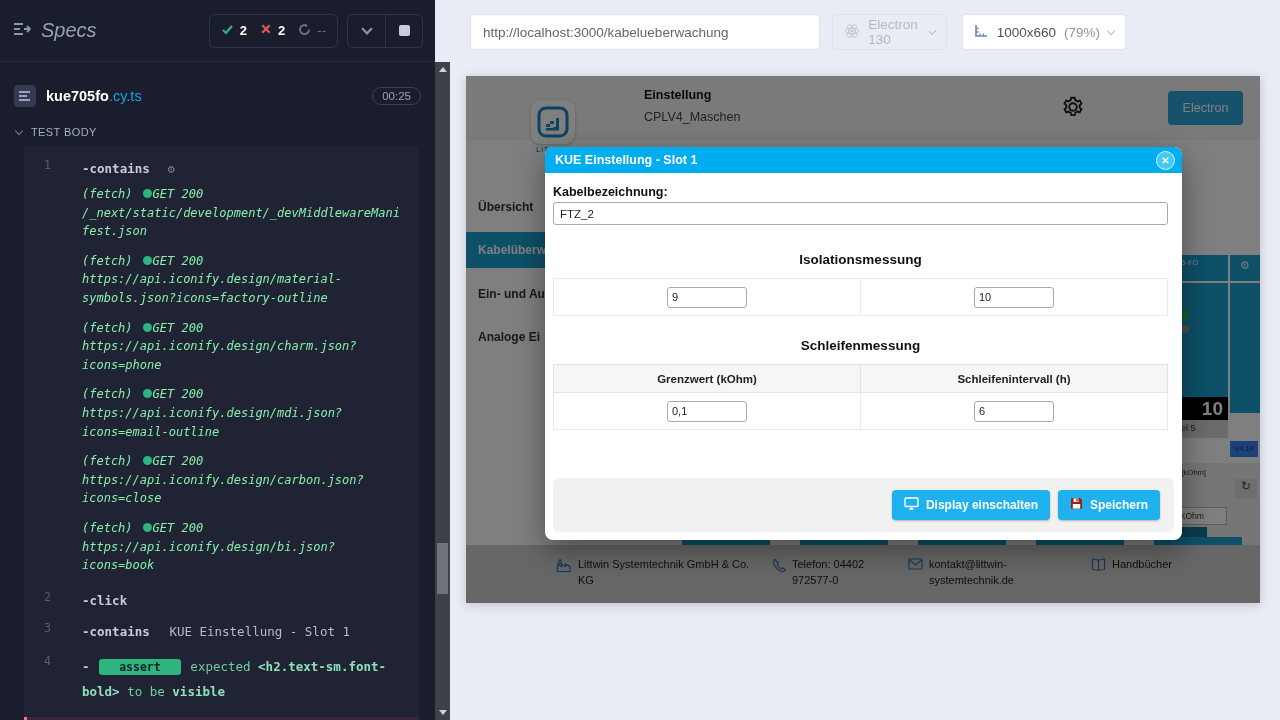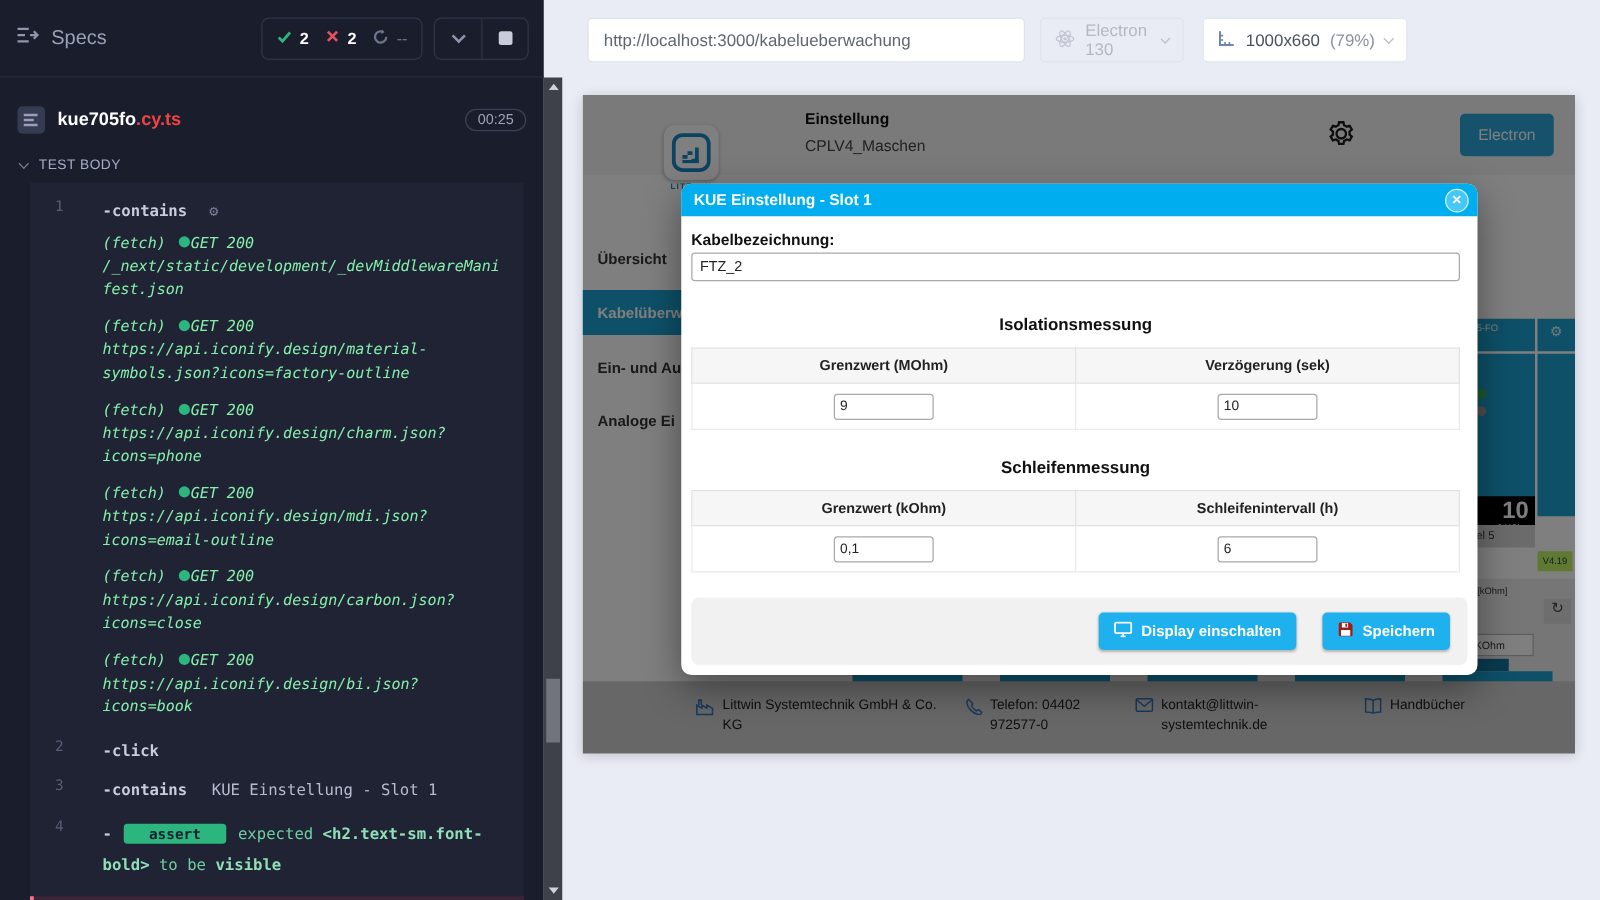--- a/index.html
+++ b/index.html
@@ -4,40 +4,40 @@
 <style>
   * { margin:0; padding:0; box-sizing:border-box; }
   html,body { width:1280px; height:720px; overflow:hidden; }
   body { position:relative; background:#e9ecf5; font-family:"Liberation Sans", sans-serif; }
   .mono { font-family:"DejaVu Sans Mono", monospace; }
 
   
   #reporter { position:absolute; left:0; top:0; width:435px; height:720px; background:#1a1d2b; }
   .rep-header { position:absolute; left:0; top:0; width:435px; height:62px; border-bottom:1px solid #272b3f;
                 display:flex; align-items:center; padding:0 12px; }
-  .specs-label { color:#9aa0b8; font-size:16px; margin-left:9px; }
+  .specs-label { color:#9aa0b8; font-size:20px; margin-left:9px;font-style:italic; }
   .spacer { flex:1; }
   .stats { display:flex; align-items:center; height:34px; border:1px solid #30354c; border-radius:6px;
            padding:0 11px; gap:13px; margin-right:9px; }
   .stat { display:flex; align-items:center; gap:6px; font-size:13px; font-weight:bold; color:#fff; }
   .stat .dim-txt { color:#6e7490; font-weight:normal; }
   .controls { display:flex; height:34px; border:1px solid #30354c; border-radius:6px; overflow:hidden; }
   .ctrl { width:37px; display:flex; align-items:center; justify-content:center; }
   .ctrl + .ctrl { border-left:1px solid #30354c; }
   .chev { display:inline-block; width:8px; height:8px; border:solid #8f95ad; border-width:0 2px 2px 0;
           transform:rotate(45deg); margin-top:-4px; }
   .stop-sq { width:11px; height:11px; background:#c9cdd9; border-radius:2px; }
 
   .spec-row { position:absolute; top:76px; left:0; right:0; height:40px; display:flex; align-items:center; padding:0 14px; }
   .spec-icon { width:22px; height:22px; background:#353b51; border-radius:4px; display:flex; flex-direction:column;
                justify-content:center; gap:2px; padding-left:5px; }
   .spec-icon i { display:block; width:11px; height:2px; background:#9aa0b8; }
   .spec-icon i:nth-child(2){ width:8px; }
   .spec-name { margin-left:10px; font-size:14.5px; font-weight:bold; color:#fff; }
-  .spec-ext { font-weight:bold; color:#ef4444; }
+  .spec-ext { font-weight:normal; color:#0ea5e9; }
   .spec-timer { border:1px solid #3a4056; border-radius:11px; padding:2px 9px; color:#9ba1b6; font-size:11.5px; }
 
   .testbody { position:absolute; top:126px; left:16px; display:flex; align-items:center; gap:9px; }
   .chev-sm { display:inline-block; width:6px; height:6px; border:solid #767c96; border-width:0 1.5px 1.5px 0;
              transform:rotate(45deg); margin-top:-3px; }
   .testbody-label { color:#a7adc8; font-size:11px; letter-spacing:0.4px; }
 
   .commands { position:absolute; top:146px; left:24px; width:395px; background:#1f2333; padding:6px 0 0 0; }
   .cmd { position:relative; padding:6px 8px 6px 58px; }
   .cmd-num { position:absolute; left:20px; top:6px; color:#585d76; font-size:11.5px; }
@@ -101,21 +101,21 @@
   .panel-big .pb-l { width:55px; height:100%; position:relative; }
   .panel-big .pb-r { width:30px; height:100%; }
   .dot-green { position:absolute; left:8px; top:28px; width:8px; height:8px; border-radius:50%; background:#3cb54a; }
   .dot-gray { position:absolute; left:8px; top:42px; width:8px; height:8px; border-radius:50%; background:#9c9c9c; }
   .display { position:absolute; left:-14px; top:114px; width:69px; height:38px; background:#000; color:#fff;
              text-align:right; padding:1px 5px; z-index:1; }
   .display .dv { font-size:19px; font-weight:bold; line-height:21px; }
   .display .du { font-size:6.5px; }
   .kabel-strip { position:absolute; left:-14px; top:165px; width:69px; height:18px; background:#d6d6d6; color:#333;
                  font-size:9px; padding:3px 0 0 6px; z-index:1; }
-  .ver-tag { position:absolute; right:2px; top:186px; width:28px; height:16px; background:#bef264; color:#1d3a4a;
+  .ver-tag { position:absolute; right:2px; top:186px; width:28px; height:16px; background:#3b82f6; color:#1d3a4a;
              font-size:7.5px; text-align:center; padding-top:3px; z-index:1; }
   .panel-sec { position:absolute; left:-14px; top:208px; width:101px; height:136px; background:#ececec; z-index:0; }
   .ps-label { font-size:7.5px; color:#333; padding:5px 0 0 4px; }
   .ps-refresh { position:absolute; right:3px; top:16px; width:22px; height:20px; background:#dcdcdc; color:#444;
                 font-size:12px; text-align:center; }
   .ps-value { position:absolute; left:4px; top:44px; width:64px; height:18px; background:#fff; border:1px solid #bbb;
               font-size:8.5px; color:#333; padding:3px 0 0 4px; }
   .ps-tab { position:absolute; left:0; bottom:2px; width:22px; height:24px; }
   .ps-tdr { position:absolute; left:26px; bottom:2px; width:42px; height:24px; background:#e0e0e0; color:#9a9a9a;
             font-size:9px; font-weight:bold; text-align:center; padding-top:6px; }
@@ -143,21 +143,21 @@
   .m-input { display:block; width:100%; height:23px; border:1px solid #a9a9a9; border-radius:3px; font-size:11.5px;
              padding:0 6px; font-family:"Liberation Sans", sans-serif; color:#222; }
   .m-section { text-align:center; font-size:13.5px; font-weight:bold; color:#111; margin-top:27px; }
   .m-section2 { margin-top:22px; }
   .mtable { width:100%; border-collapse:collapse; margin-top:11px; }
   .mtable th { border:1px solid #e2e2e2; background:#f6f6f6; font-size:11.5px; font-weight:bold; color:#222; height:28px; }
   .mtable td { border:1px solid #eaeaea; height:37px; text-align:center; }
   .cell-input { width:80px; height:21px; border:1px solid #a9a9a9; border-radius:3px; font-size:11px; padding:0 4px;
                 font-family:"Liberation Sans", sans-serif; color:#222; }
   .m-footer { position:absolute; left:8px; right:8px; bottom:8px; height:54px; background:#f1f1f1; border-radius:6px;
-              display:flex; align-items:center; justify-content:flex-end; gap:21px; padding-right:14px; }
+              display:flex; align-items:center; justify-content:flex-end; gap:8px; padding-right:14px; }
   .m-btn { height:30px; background:#1fb1ee; border-radius:4px; color:#fff; font-size:12px; font-weight:bold;
            display:flex; align-items:center; gap:7px; padding:0 12px; box-shadow:0 1px 2px rgba(0,0,0,0.25); }
 </style>
 </head>
 <body>
 
 <div id="reporter">
   <div class="rep-header">
     <span>
       <svg width="20" height="16" viewBox="0 0 20 16">
@@ -448,24 +448,20 @@
         <span>KUE Einstellung - Slot 1</span>
         <span class="m-close">✕</span>
       </div>
       <div class="m-body">
         <div class="m-label">Kabelbezeichnung:</div>
         <input class="m-input" value="FTZ_2" style="">
 
         <div class="m-section">Isolationsmessung</div>
         <table class="mtable">
           <tbody>
-              <tr>
-            <th style="width:50%">Grenzwert (MOhm)</th>
-            <th>Verzögerung (sek)</th>
-          </tr>
           <tr>
             <td><input class="cell-input" value="9" style=""></td>
             <td><input class="cell-input" value="10" style=""></td>
           </tr>
         </tbody>
           </table>
 
         <div class="m-section m-section2">Schleifenmessung</div>
         <table class="mtable">
           <tbody>

